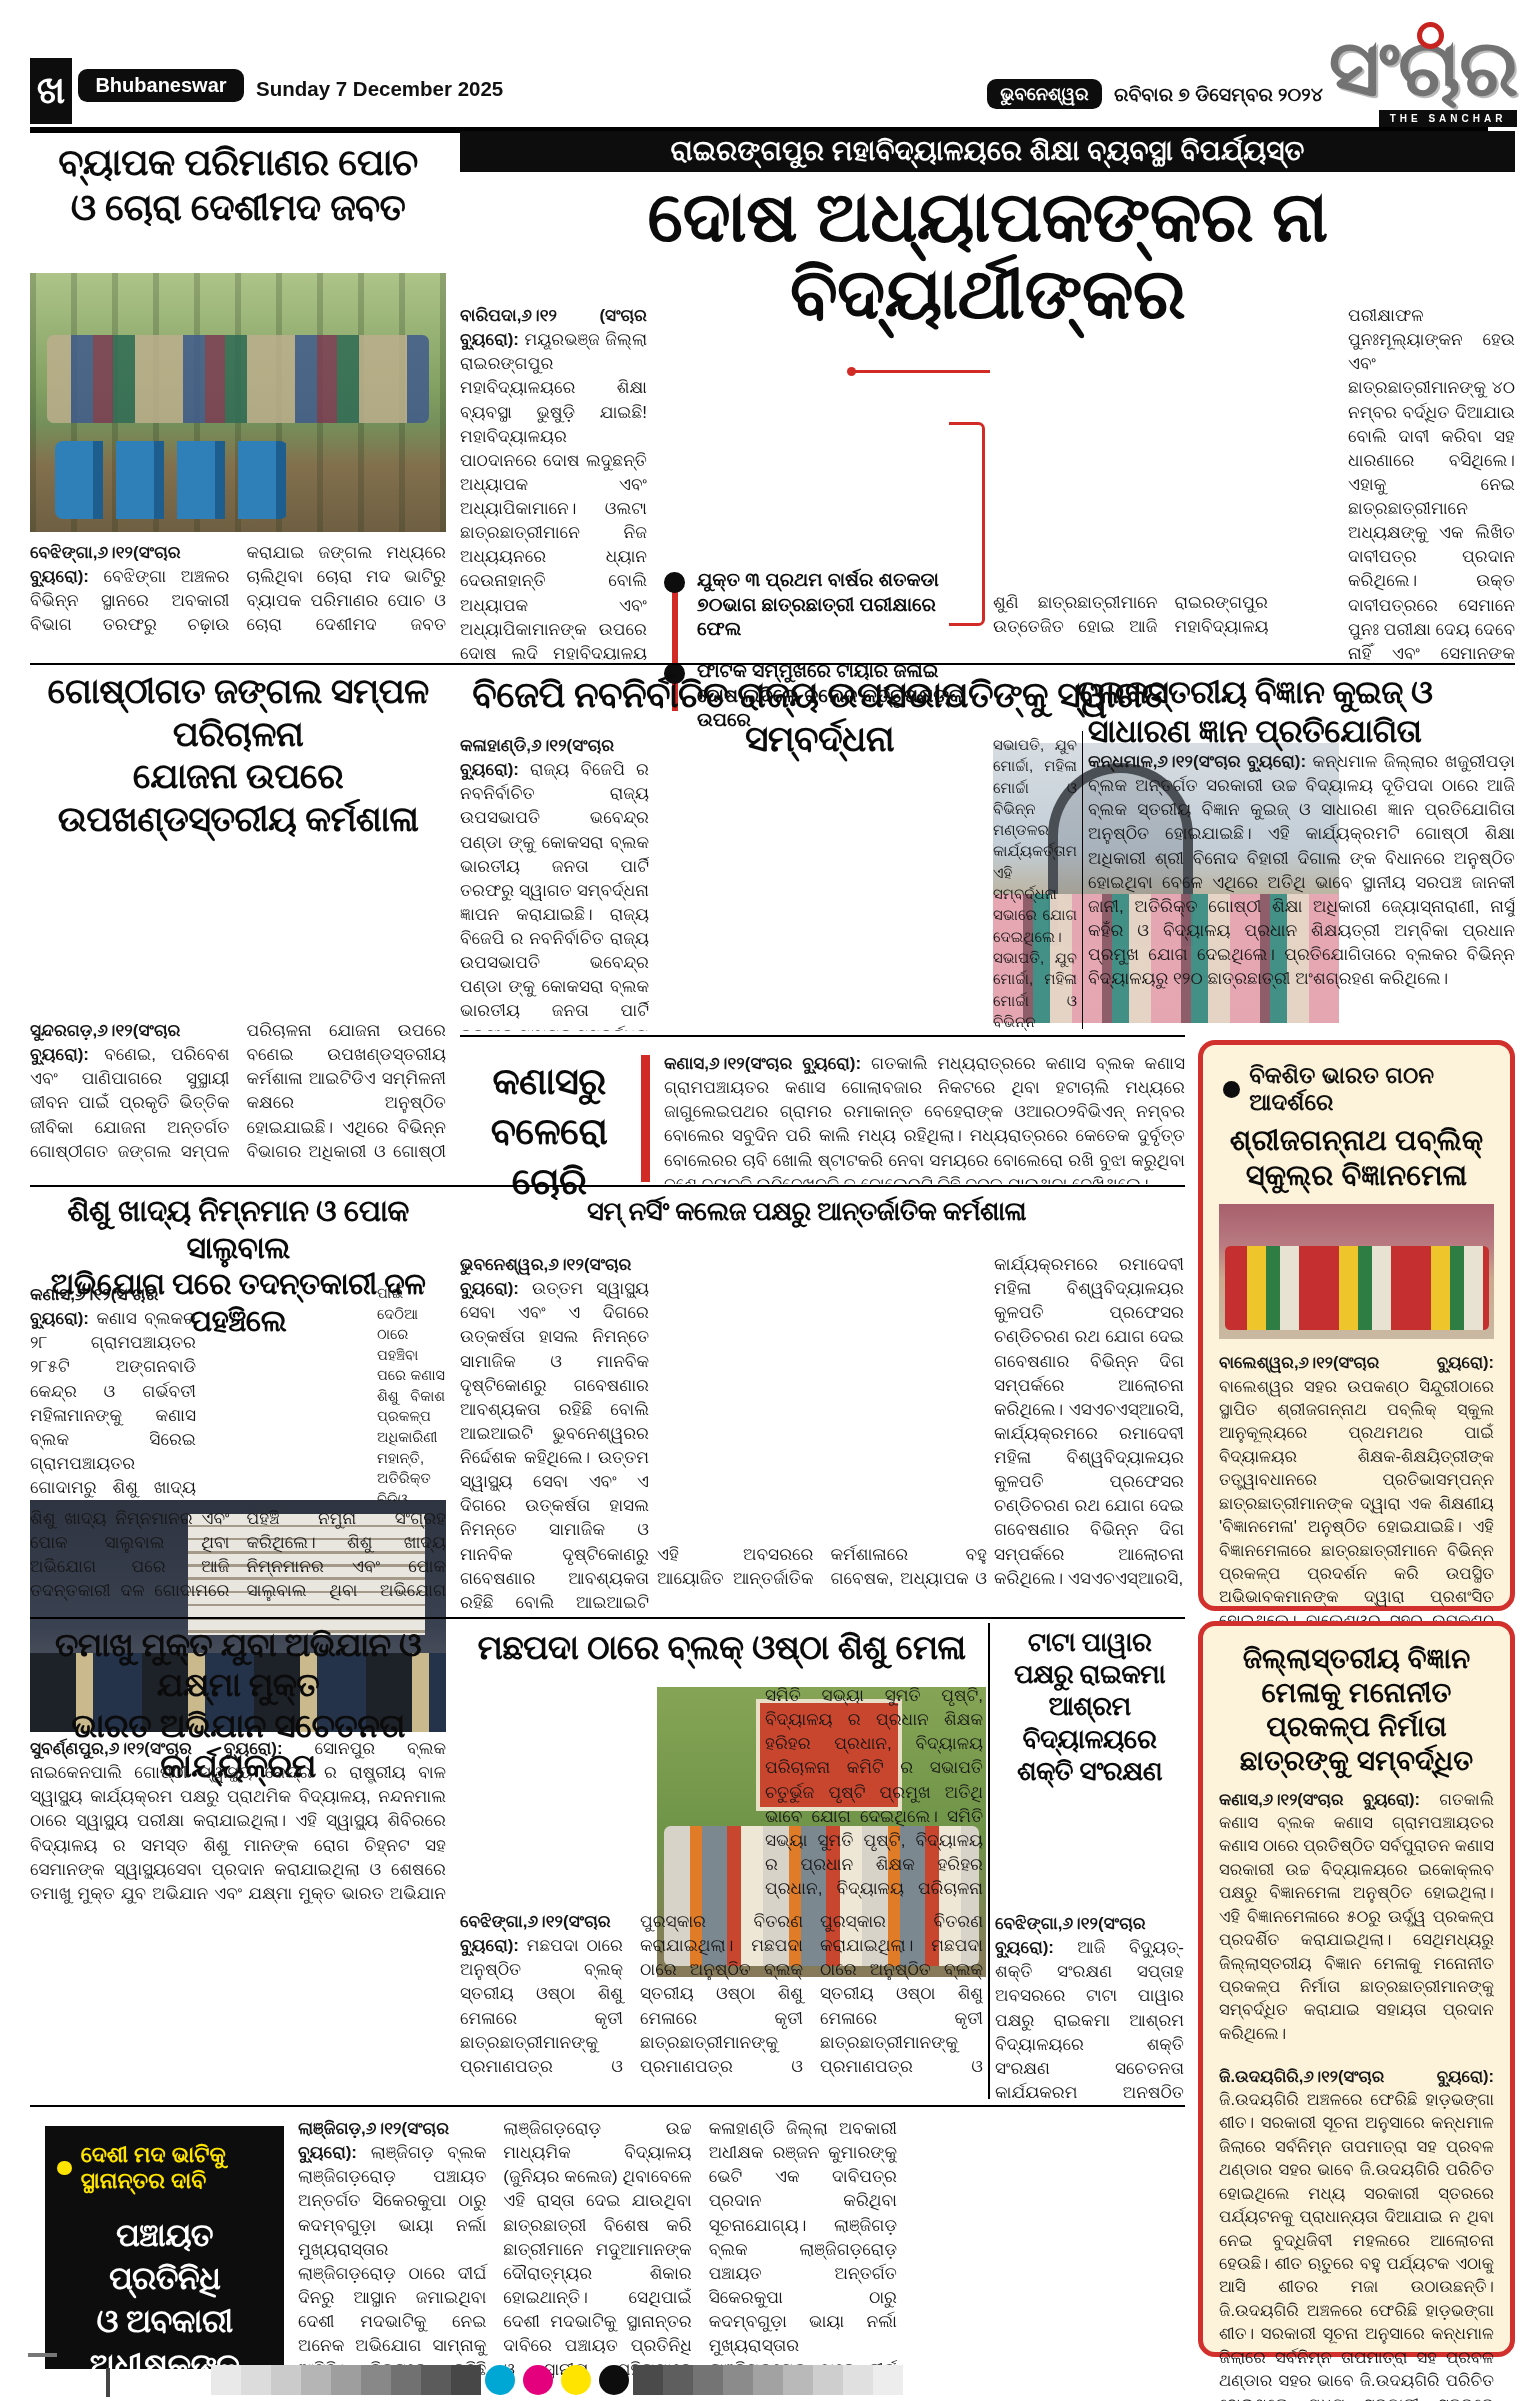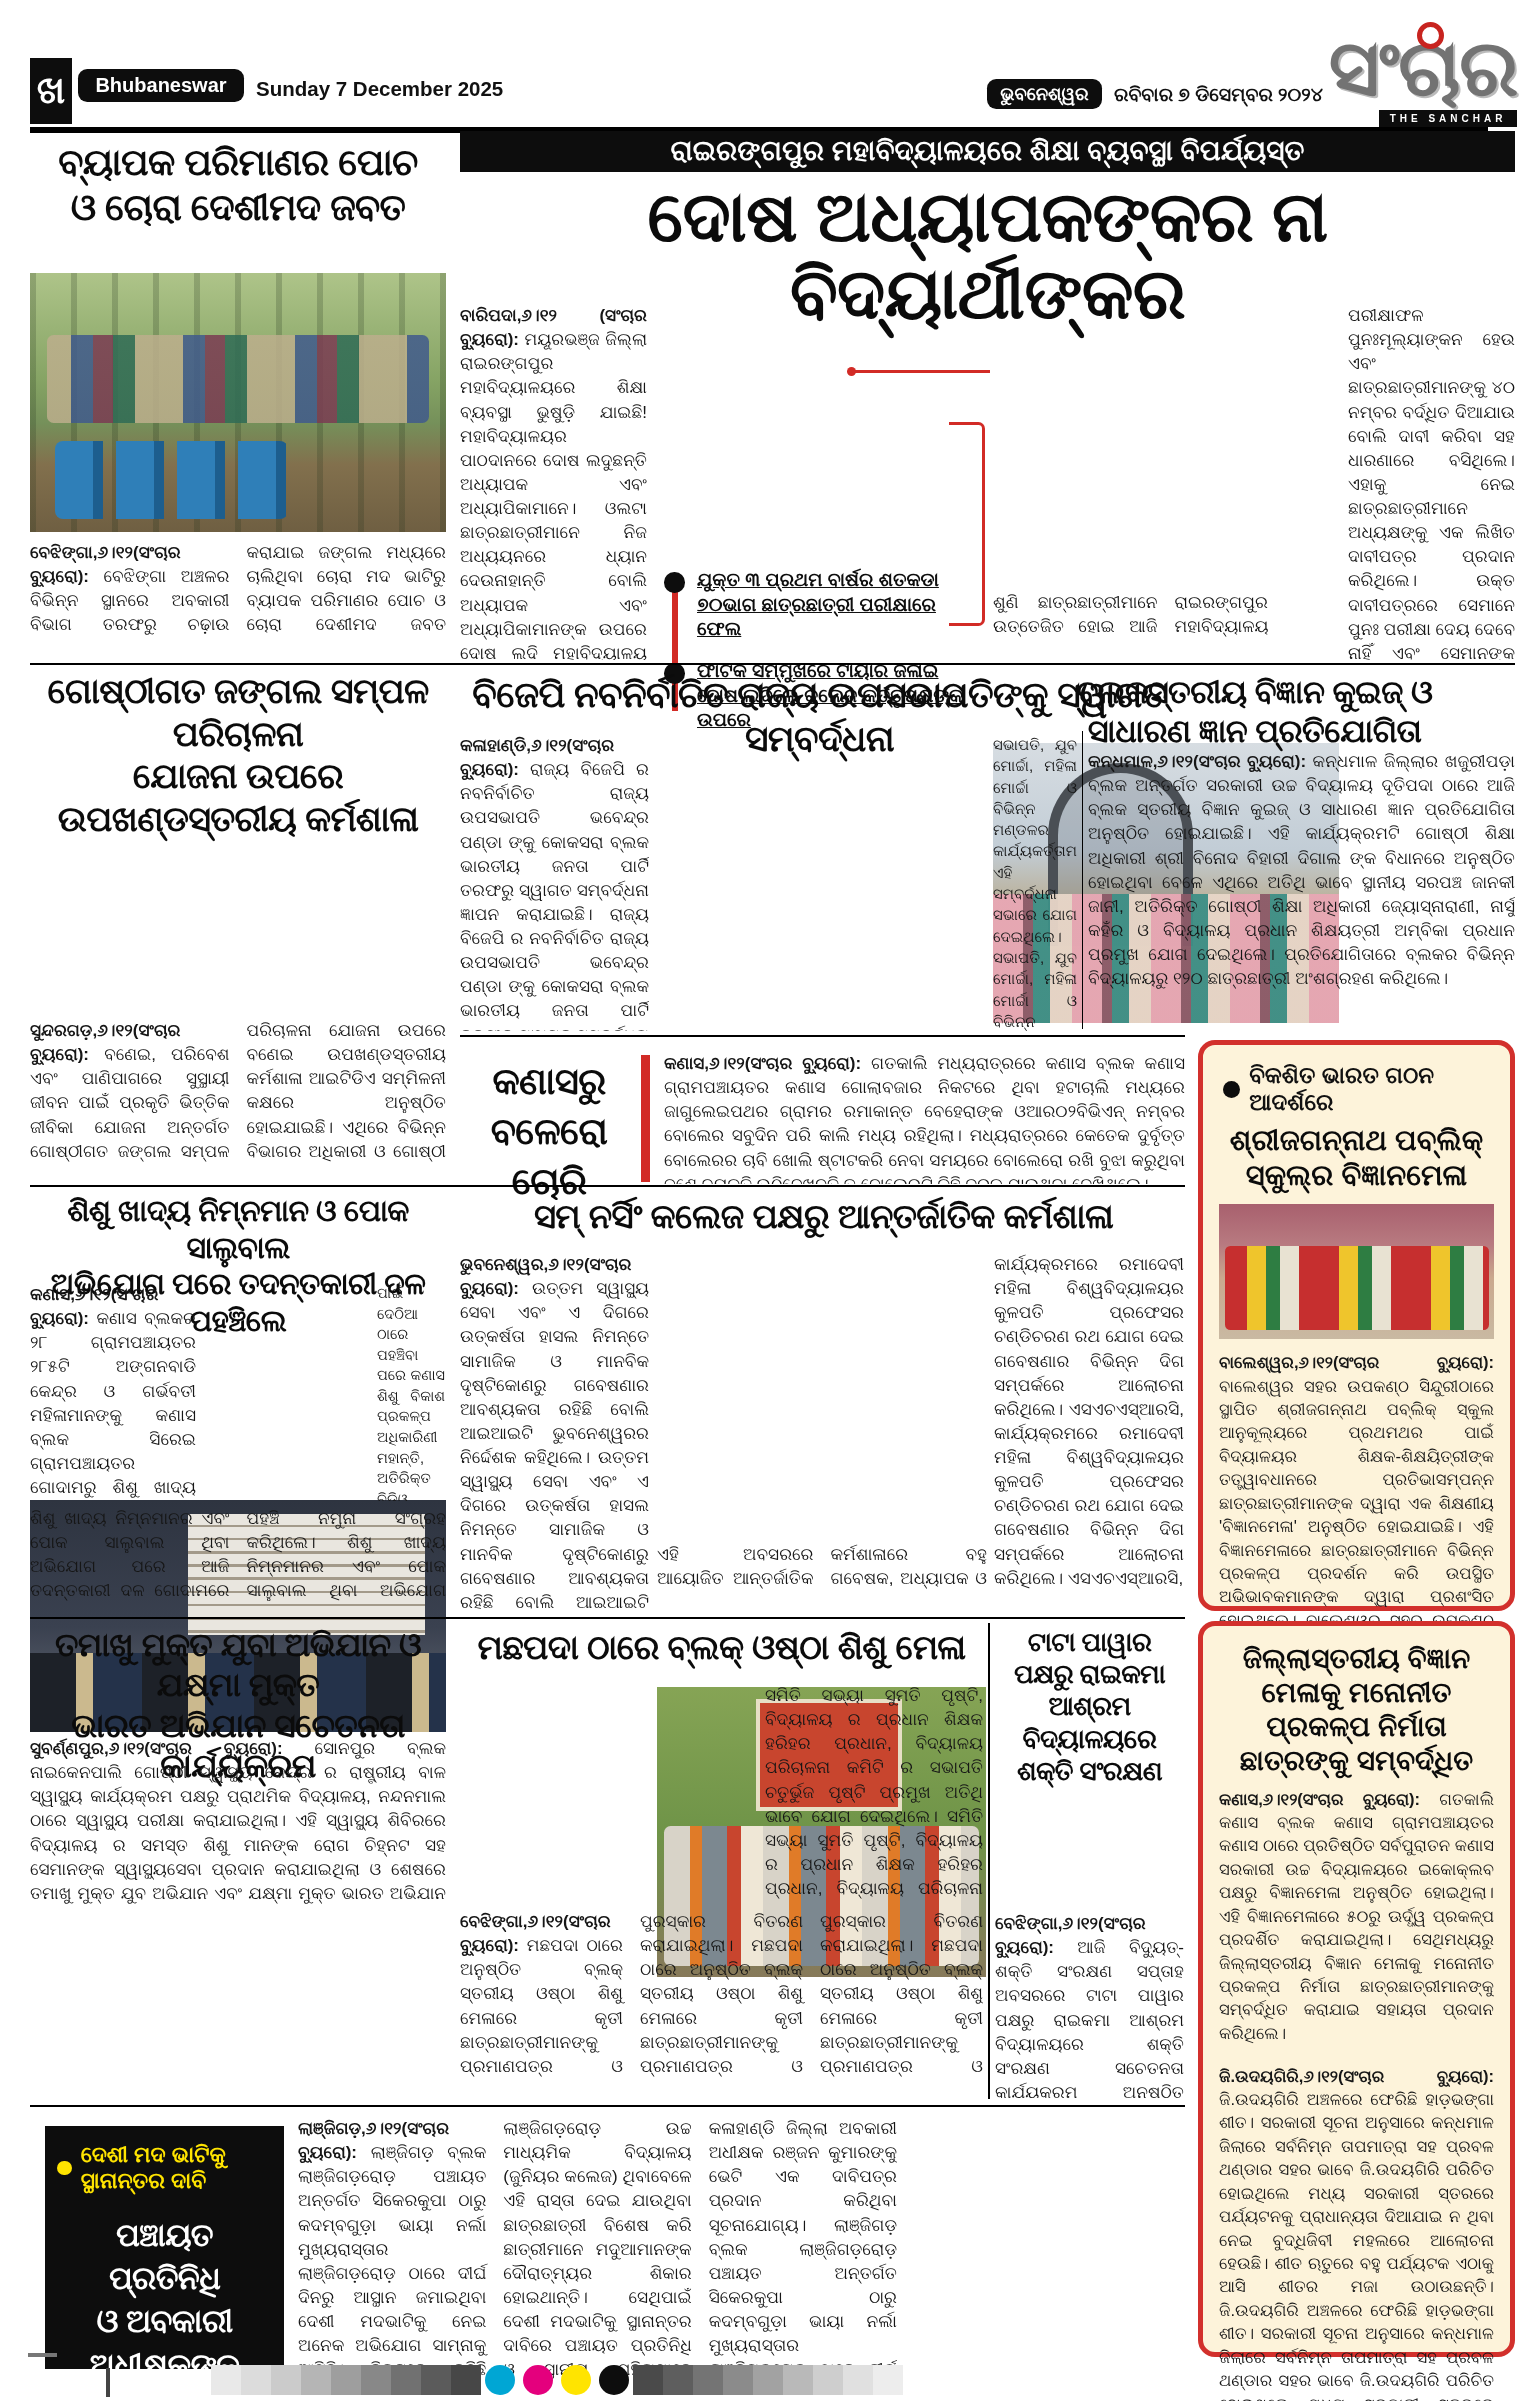--- a/index.html
+++ b/index.html
@@ -95,21 +95,21 @@
   </div>
 
   <div class="abs banner" style="left:460px;top:131px;width:1055px;height:41px;font-size:28px;">
     <span>ରାଇରଙ୍ଗପୁର ମହାବିଦ୍ୟାଳୟରେ ଶିକ୍ଷା ବ୍ୟବସ୍ଥା ବିପର୍ଯ୍ୟସ୍ତ</span>
   </div>
   <div class="abs hl" style="left:460px;top:179px;width:1055px;font-size:70px;line-height:1.1;">ଦୋଷ ଅଧ୍ୟାପକଙ୍କର ନା ବିଦ୍ୟାର୍ଥୀଙ୍କର</div>
   <div class="abs body-txt" style="left:460px;top:304px;width:187px;height:356px;">
     <b class="dl">ବାରିପଦା,୬।୧୨ (ସଂଚାର ବ୍ୟୁରୋ):</b>
     <span>ମୟୂରଭଞ୍ଜ ଜିଲ୍ଲା ରାଇରଙ୍ଗପୁର ମହାବିଦ୍ୟାଳୟରେ ଶିକ୍ଷା ବ୍ୟବସ୍ଥା ଭୁଷୁଡ଼ି ଯାଇଛି! ମହାବିଦ୍ୟାଳୟର ପାଠଦାନରେ ଦୋଷ ଲଦୁଛନ୍ତି ଅଧ୍ୟାପକ ଏବଂ ଅଧ୍ୟାପିକାମାନେ। ଓଲଟା ଛାତ୍ରଛାତ୍ରୀମାନେ ନିଜ ଅଧ୍ୟୟନରେ ଧ୍ୟାନ ଦେଉନାହାନ୍ତି ବୋଲି ଅଧ୍ୟାପକ ଏବଂ ଅଧ୍ୟାପିକାମାନଙ୍କ ଉପରେ ଦୋଷ ଲଦି ମହାବିଦ୍ୟାଳୟ କର୍ତ୍ତୃପକ୍ଷ ଛୋଟ ଛୋଟ ବାହାନା ଦର୍ଶାଉଛନ୍ତି।</span>
   </div>
-  <div class="abs bullets" style="left:663px;top:309px;width:307px;text-decoration:underline;">
+  <div class="abs bullets" style="left:663px;top:309px;width:307px;">
     <div class="bullet">ଯୁକ୍ତ ୩ ପ୍ରଥମ ବାର୍ଷର ଶତକଡା ୭୦ଭାଗ ଛାତ୍ରଛାତ୍ରୀ ପରୀକ୍ଷାରେ ଫେଲ</div>
     <div class="bullet">ଫାଟକ ସମ୍ମୁଖରେ ଟାୟାର ଜଳାଇ ଦୋଷ ଲଦିଲେ କଲେଜ କର୍ତ୍ତୃପକ୍ଷଙ୍କ ଉପରେ</div>
   </div>
   <div class="abs red-arrow" style="left:855px;top:370px;width:135px;"></div>
   <div class="abs red-bracket" style="left:949px;top:422px;width:33px;height:198px;"></div>
   <div class="abs ph ph-gate" style="left:993px;top:302px;width:346px;height:280px;"></div>
   <div class="abs body-txt cols2" style="left:993px;top:591px;width:346px;height:69px;">
     <span>ଶୁଣି ଛାତ୍ରଛାତ୍ରୀମାନେ ଉତ୍ତେଜିତ ହୋଇ ଆଜି ରାଇରଙ୍ଗପୁର ମହାବିଦ୍ୟାଳୟ ଫାଟକରେ ତାଲା ପକାଇ ନିଜ ନିଜର ଅନୁଗତ ଅଧ୍ୟାପକ, ଅଧ୍ୟାପିକାଙ୍କ ବିରୋଧରେ ବିକ୍ଷୋଭ ପ୍ରଦର୍ଶନ କରିଥିଲେ।</span>
   </div>
   <div class="abs body-txt" style="left:1348px;top:304px;width:167px;height:356px;">
@@ -174,21 +174,21 @@
     <span>କଣାସ ବ୍ଲକର ୨୮ ଗ୍ରାମପଞ୍ଚାୟତର ୨୮୫ଟି ଅଙ୍ଗନବାଡି କେନ୍ଦ୍ର ଓ ଗର୍ଭବତୀ ମହିଳାମାନଙ୍କୁ କଣାସ ବ୍ଲକ ସିରେଇ ଗ୍ରାମପଞ୍ଚାୟତର ଗୋଦାମରୁ ଶିଶୁ ଖାଦ୍ୟ ଯୋଗାଇ ଦିଆଯାଉଛି।</span>
   </div>
 
   <div class="abs body-txt" style="left:377px;top:1283px;width:68px;height:218px;font-size:14.5px;">
     <span>ପାଇଁ ଦେଠିଆ ଠାରେ ପହଞ୍ଚିବା ପରେ କଣାସ ଶିଶୁ ବିକାଶ ପ୍ରକଳ୍ପ ଅଧିକାରିଣୀ ମହାନ୍ତି, ଅତିରିକ୍ତ ବିଡିଓ ମଙ୍ଗଳସିଂହ ପ୍ରମୁଖ ତଦନ୍ତ କରିଥିଲେ।</span>
   </div>
   <div class="abs body-txt cols2" style="left:30px;top:1507px;width:416px;height:106px;">
     <span>ଶିଶୁ ଖାଦ୍ୟ ନିମ୍ନମାନର ଏବଂ ପୋକ ସାଲୁବାଲ ଥିବା ଅଭିଯୋଗ ପରେ ଆଜି ତଦନ୍ତକାରୀ ଦଳ ଗୋଦାମରେ ପହଞ୍ଚି ନମୁନା ସଂଗ୍ରହ କରିଥିଲେ। ଶିଶୁ ଖାଦ୍ୟ ନିମ୍ନମାନର ଏବଂ ପୋକ ସାଲୁବାଲ ଥିବା ଅଭିଯୋଗ ପରେ ଆଜି ତଦନ୍ତକାରୀ ଦଳ ଗୋଦାମରେ ପହଞ୍ଚି ନମୁନା ସଂଗ୍ରହ କରିଥିଲେ।</span>
   </div>
 
-  <div class="abs hl" style="left:461px;top:1196px;width:725px;font-size:34px;white-space:normal;">ସମ୍ ନର୍ସିଂ କଲେଜ ପକ୍ଷରୁ ଆନ୍ତର୍ଜାତିକ କର୍ମଶାଳା</div>
+  <div class="abs hl" style="left:444px;top:1196px;width:725px;font-size:26px;white-space:normal;">ସମ୍ ନର୍ସିଂ କଲେଜ ପକ୍ଷରୁ ଆନ୍ତର୍ଜାତିକ କର୍ମଶାଳା</div>
   <div class="abs body-txt" style="left:460px;top:1253px;width:189px;height:358px;">
     <b class="dl">ଭୁବନେଶ୍ୱର,୬।୧୨(ସଂଚାର ବ୍ୟୁରୋ):</b>
     <span>ଉତ୍ତମ ସ୍ୱାସ୍ଥ୍ୟ ସେବା ଏବଂ ଏ ଦିଗରେ ଉତ୍କର୍ଷତା ହାସଲ ନିମନ୍ତେ ସାମାଜିକ ଓ ମାନବିକ ଦୃଷ୍ଟିକୋଣରୁ ଗବେଷଣାର ଆବଶ୍ୟକତା ରହିଛି ବୋଲି ଆଇଆଇଟି ଭୁବନେଶ୍ୱରର ନିର୍ଦ୍ଦେଶକ କହିଥିଲେ। ଉତ୍ତମ ସ୍ୱାସ୍ଥ୍ୟ ସେବା ଏବଂ ଏ ଦିଗରେ ଉତ୍କର୍ଷତା ହାସଲ ନିମନ୍ତେ ସାମାଜିକ ଓ ମାନବିକ ଦୃଷ୍ଟିକୋଣରୁ ଗବେଷଣାର ଆବଶ୍ୟକତା ରହିଛି ବୋଲି ଆଇଆଇଟି ଭୁବନେଶ୍ୱରର ନିର୍ଦ୍ଦେଶକ କହିଥିଲେ।</span>
   </div>
 
   <div class="abs body-txt" style="left:994px;top:1253px;width:190px;height:358px;">
     <span>କାର୍ଯ୍ୟକ୍ରମରେ ରମାଦେବୀ ମହିଳା ବିଶ୍ୱବିଦ୍ୟାଳୟର କୁଳପତି ପ୍ରଫେସର ଚଣ୍ଡିଚରଣ ରଥ ଯୋଗ ଦେଇ ଗବେଷଣାର ବିଭିନ୍ନ ଦିଗ ସମ୍ପର୍କରେ ଆଲୋଚନା କରିଥିଲେ। ଏସଏଚଏସ୍ଆରସି, କାର୍ଯ୍ୟକ୍ରମରେ ରମାଦେବୀ ମହିଳା ବିଶ୍ୱବିଦ୍ୟାଳୟର କୁଳପତି ପ୍ରଫେସର ଚଣ୍ଡିଚରଣ ରଥ ଯୋଗ ଦେଇ ଗବେଷଣାର ବିଭିନ୍ନ ଦିଗ ସମ୍ପର୍କରେ ଆଲୋଚନା କରିଥିଲେ। ଏସଏଚଏସ୍ଆରସି,</span>
   </div>
   <div class="abs body-txt cols2" style="left:657px;top:1543px;width:330px;height:67px;">
     <span>ଏହି ଅବସରରେ ଆୟୋଜିତ ଆନ୍ତର୍ଜାତିକ କର୍ମଶାଳାରେ ବହୁ ଗବେଷକ, ଅଧ୍ୟାପକ ଓ ଛାତ୍ରଛାତ୍ରୀ ଯୋଗ ଦେଇଥିଲେ।</span>

